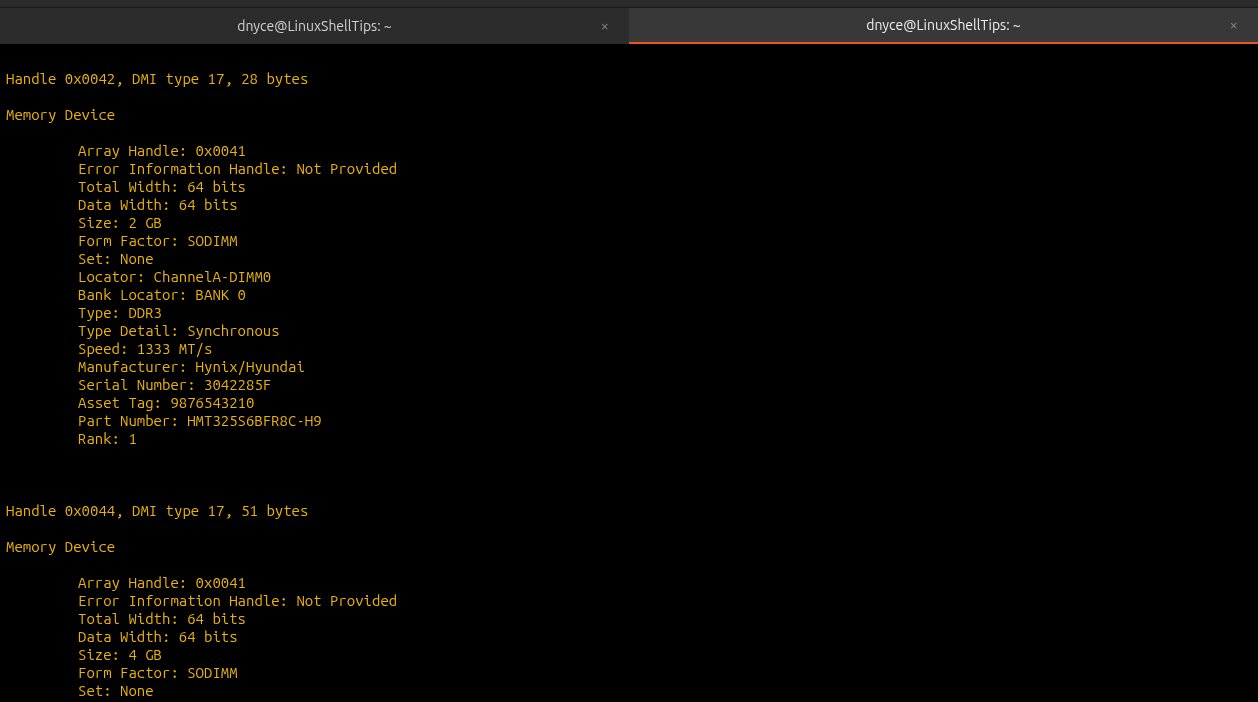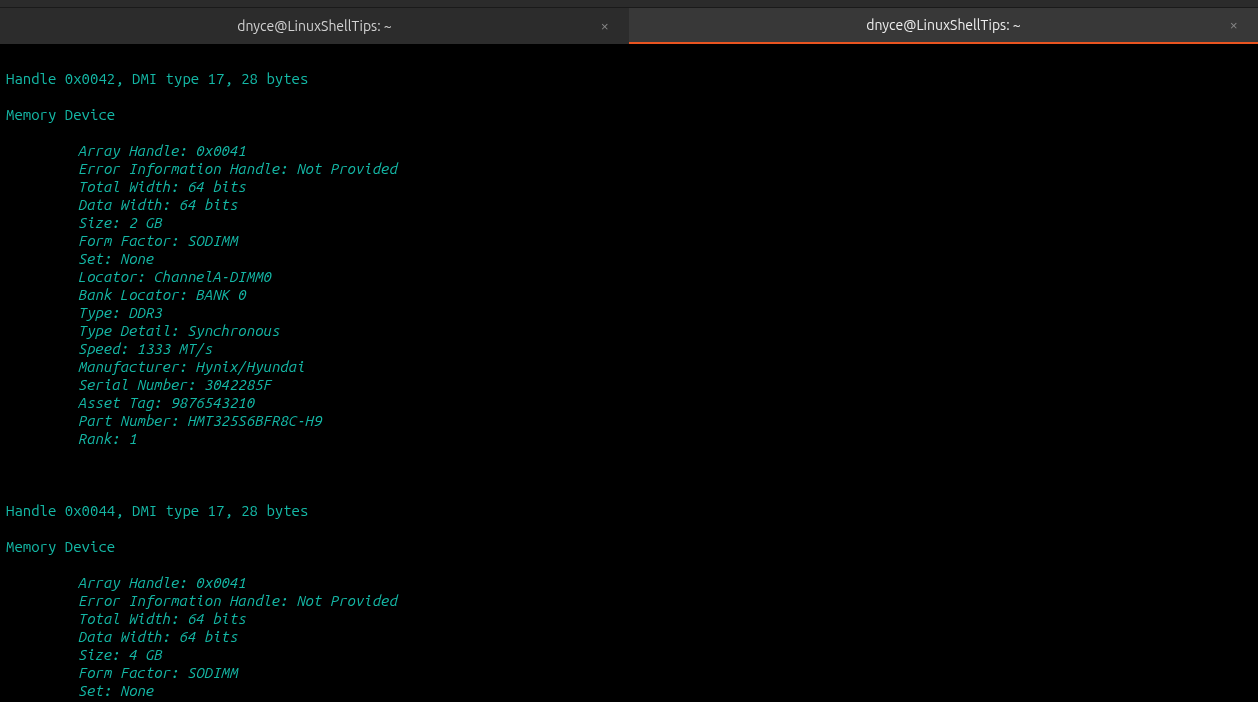--- a/index.html
+++ b/index.html
@@ -63,25 +63,24 @@
     }
     .terminal {
       padding: 8px 6px;
       color: #33ff66;
       font-family: 'Ubuntu Mono', 'DejaVu Sans Mono', monospace;
       font-size: 15px;
       line-height: 18px;
       white-space: pre;
     }
     .term-line {
-      color: #14b8a6;
+      color: #eab308;
     }
     .indent {
       padding-left: 72px;
-      font-style: italic;
     }
   </style>
 </head>
 <body>
 
 <div class="titlebar"></div>
 
 <div class="tabbar">
   <div class="tab inactive">
     <span class="tab-title">dnyce@LinuxShellTips: ~</span>
@@ -91,16 +90,16 @@
     <span class="tab-title">dnyce@LinuxShellTips: ~</span>
     <span class="tab-close">×</span>
   </div>
 </div>
 
 <div class="terminal">
 <div class="term-line">Handle 0x0042, DMI type 17, 28 bytes</div>
 <div class="term-line">Memory Device</div>
 <div id="block1-container"><div class="term-line indent">Array Handle: 0x0041</div><div class="term-line indent">Error Information Handle: Not Provided</div><div class="term-line indent">Total Width: 64 bits</div><div class="term-line indent">Data Width: 64 bits</div><div class="term-line indent">Size: 2 GB</div><div class="term-line indent">Form Factor: SODIMM</div><div class="term-line indent">Set: None</div><div class="term-line indent">Locator: ChannelA-DIMM0</div><div class="term-line indent">Bank Locator: BANK 0</div><div class="term-line indent">Type: DDR3</div><div class="term-line indent">Type Detail: Synchronous</div><div class="term-line indent">Speed: 1333 MT/s</div><div class="term-line indent">Manufacturer: Hynix/Hyundai</div><div class="term-line indent">Serial Number: 3042285F</div><div class="term-line indent">Asset Tag: 9876543210</div><div class="term-line indent">Part Number: HMT325S6BFR8C-H9</div><div class="term-line indent">Rank: 1</div></div>
 <div class="term-line">&nbsp;</div>
-<div class="term-line">Handle 0x0044, DMI type 17, 28 bytes</div>
+<div class="term-line">Handle 0x0044, DMI type 17, 51 bytes</div>
 <div class="term-line">Memory Device</div>
 <div id="block2-container"><div class="term-line indent">Array Handle: 0x0041</div><div class="term-line indent">Error Information Handle: Not Provided</div><div class="term-line indent">Total Width: 64 bits</div><div class="term-line indent">Data Width: 64 bits</div><div class="term-line indent">Size: 4 GB</div><div class="term-line indent">Form Factor: SODIMM</div><div class="term-line indent">Set: None</div><div class="term-line indent">Locator: ChannelB-DIMM0</div></div>
 </div>
 
 </body></html>

